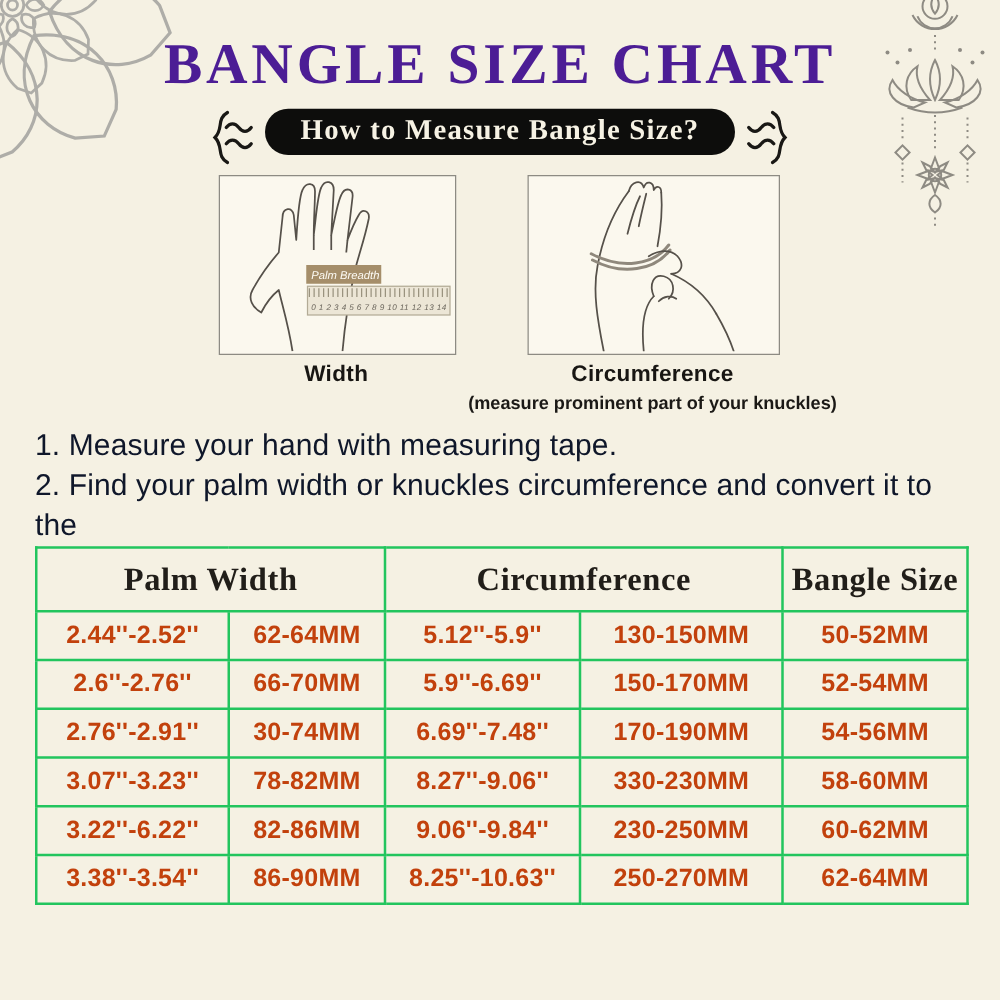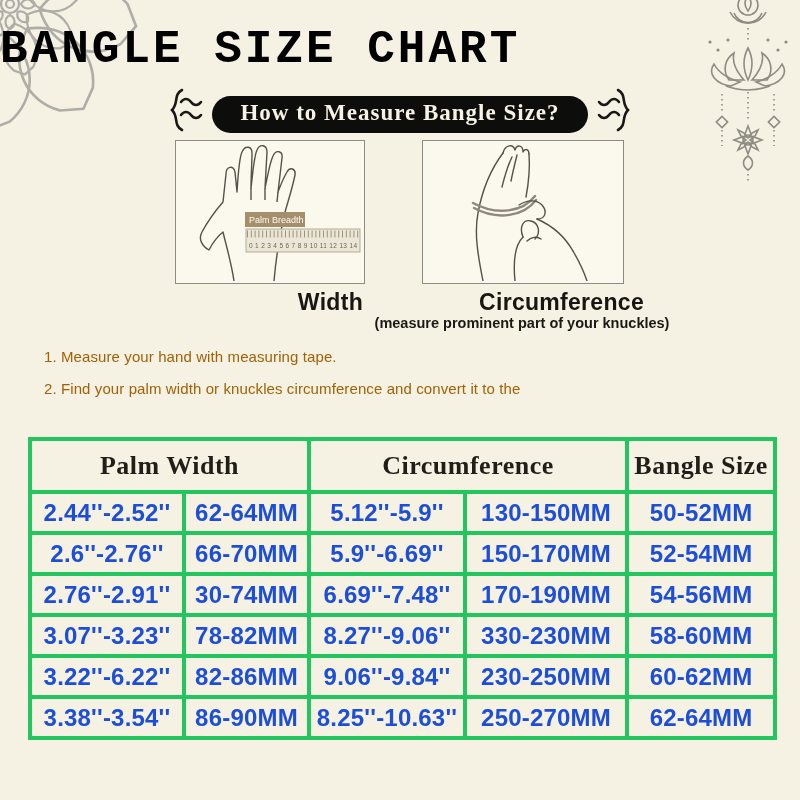--- a/index.html
+++ b/index.html
@@ -7,68 +7,68 @@
     position:relative;width:800px;height:800px;overflow:hidden;
     background:#f5f1e3;
     font-family:"Liberation Sans",sans-serif;
     color:#1f1c18;
   }
   
   .mandala{position:absolute;left:-6px;top:-10px;}
   .hang-lotus{position:absolute;left:692px;top:0;}
   
   .title{
-    position:absolute;left:0;top:24px;width:100%;text-align:left;
-    font-family:Liberation Mono, monospace;
-    font-size:46px;font-weight:700;letter-spacing:3px;color:#000000;
+    position:absolute;left:0;top:24px;width:100%;text-align:center;
+    font-family:Liberation Serif, serif;
+    font-size:46px;font-weight:700;letter-spacing:3px;color:#4c1d95;
   }
   .banner-row{
     position:absolute;left:0;top:87px;width:100%;
-    display:flex;justify-content:center;align-items:flex-end;gap:9px;
+    display:flex;justify-content:center;align-items:flex-start;gap:9px;
   }
   .pill{
     background:#0d0d0c;color:#f6f2e4;
     font-family:"Liberation Serif","DejaVu Serif",serif;
     font-size:23px;font-weight:700;letter-spacing:1px;
     padding:4px 28px 7px 28px;border-radius:24px;white-space:nowrap;
   }
   
   .box{position:absolute;background:#fbf8ee;border:1px solid #8d8b83;}
-  .box-width{left:175px;top:140px;width:188px;height:142px;}
+  .box-width{left:175px;top:140px;width:188px;height:142px;font-style:italic;}
   .box-circ{left:422px;top:140px;width:200px;height:142px;}
   .caption{
-    position:absolute;text-align:right;font-weight:700;color:#181613;
-    font-size:23px;letter-spacing:0.3px;
+    position:absolute;text-align:center;font-weight:700;color:#181613;
+    font-size:18px;letter-spacing:0.3px;
   }
   .caption-width{left:175px;top:289px;width:188px;}
   .caption-circ{left:400px;top:289px;width:244px;}
   .caption-note{
     position:absolute;left:360px;top:315px;width:324px;text-align:center;
     font-size:14.5px;font-weight:700;color:#1b1916;
   }
   
-  .instructions{position:absolute;left:44px;top:341px;width:730px;
-    font-size:15px;line-height:32px;color:#a16207;letter-spacing:0.1px;}
+  .instructions{position:absolute;left:28px;top:341px;width:730px;
+    font-size:24px;line-height:32px;color:#0f172a;letter-spacing:0.1px;}
   .instr-wrap{margin-left:25px;}
   
   .size-table{
     position:absolute;left:28px;top:437px;width:745px;
     border-collapse:collapse;table-layout:fixed;
   }
   .size-table th,.size-table td{
-    border:4px solid #22c55e;text-align:center;vertical-align:middle;
+    border:2px solid #22c55e;text-align:center;vertical-align:middle;
     padding:0;background:transparent;
   }
   .size-table th{
     height:49px;
     font-family:"Liberation Serif","DejaVu Serif",serif;
     font-size:26px;font-weight:600;color:#211e19;letter-spacing:0.5px;
   }
   .size-table td{
-    height:37px;font-size:24px;font-weight:700;color:#1d4ed8;
+    height:37px;font-size:20px;font-weight:700;color:#c2410c;
     letter-spacing:0.2px;
   }
   svg{display:block;}
 </style>
 </head>
 <body>
 
 <div class="page">
 
   <svg class="mandala" width="250" height="235" viewBox="0 0 250 235">

